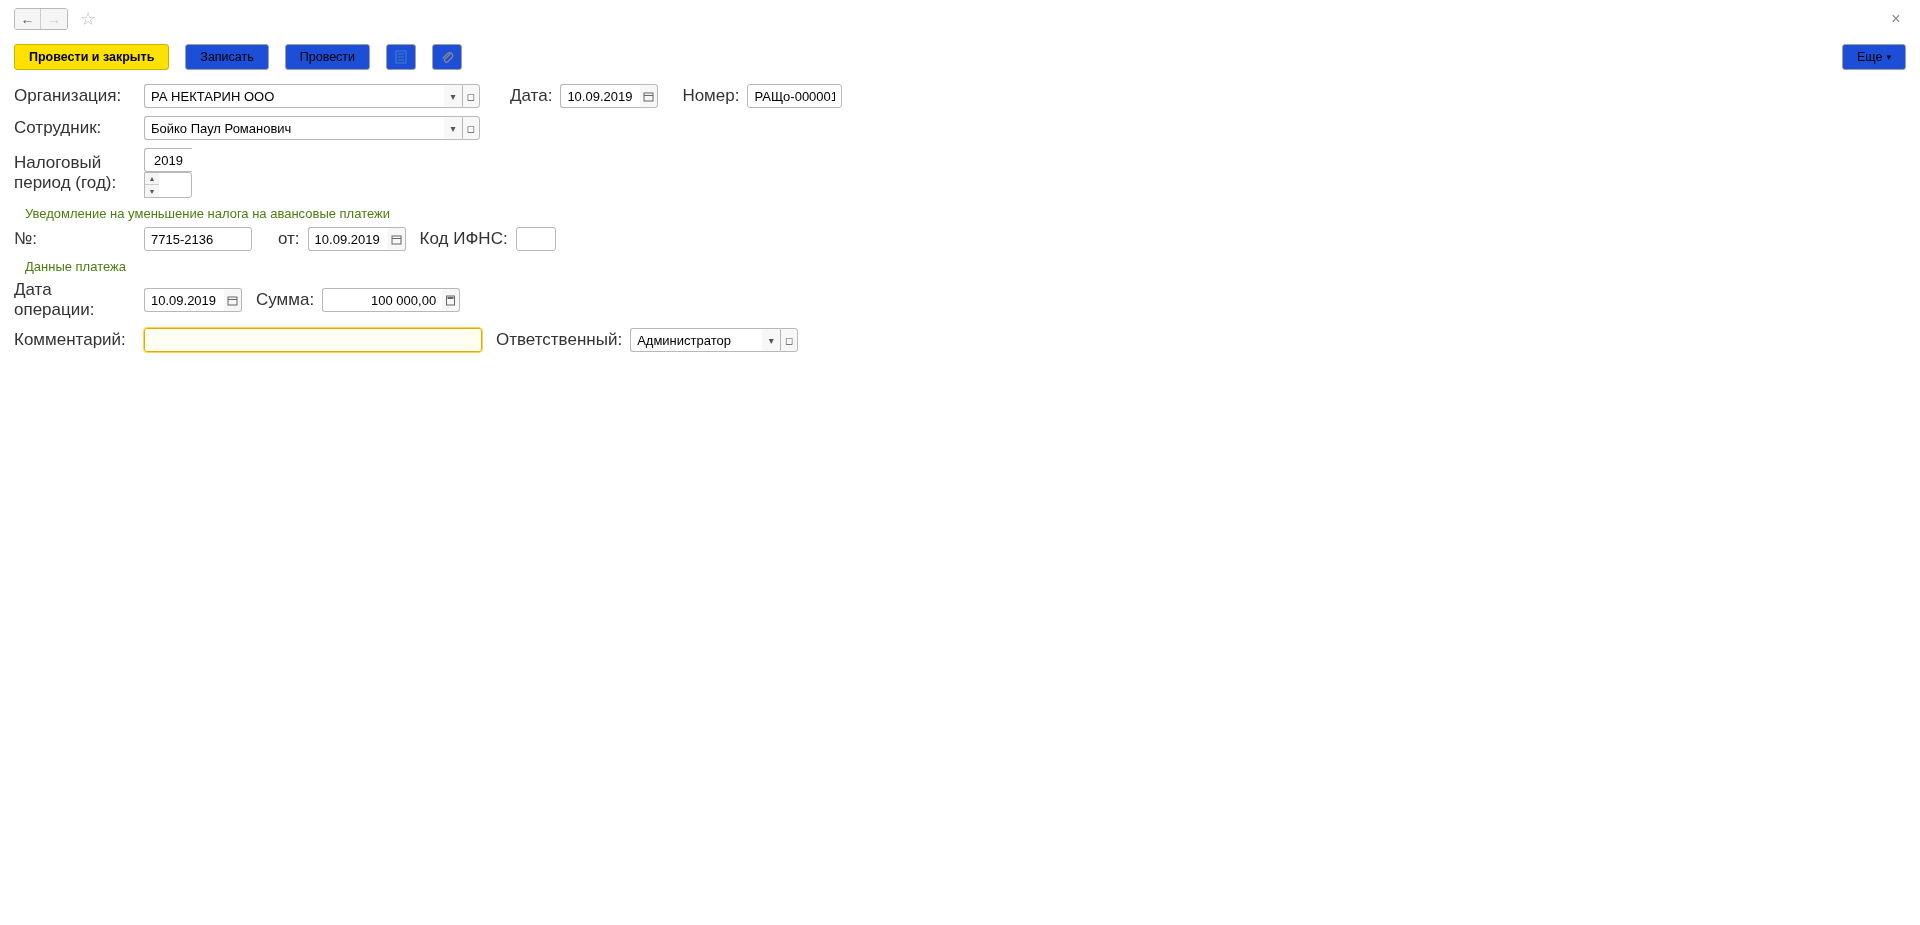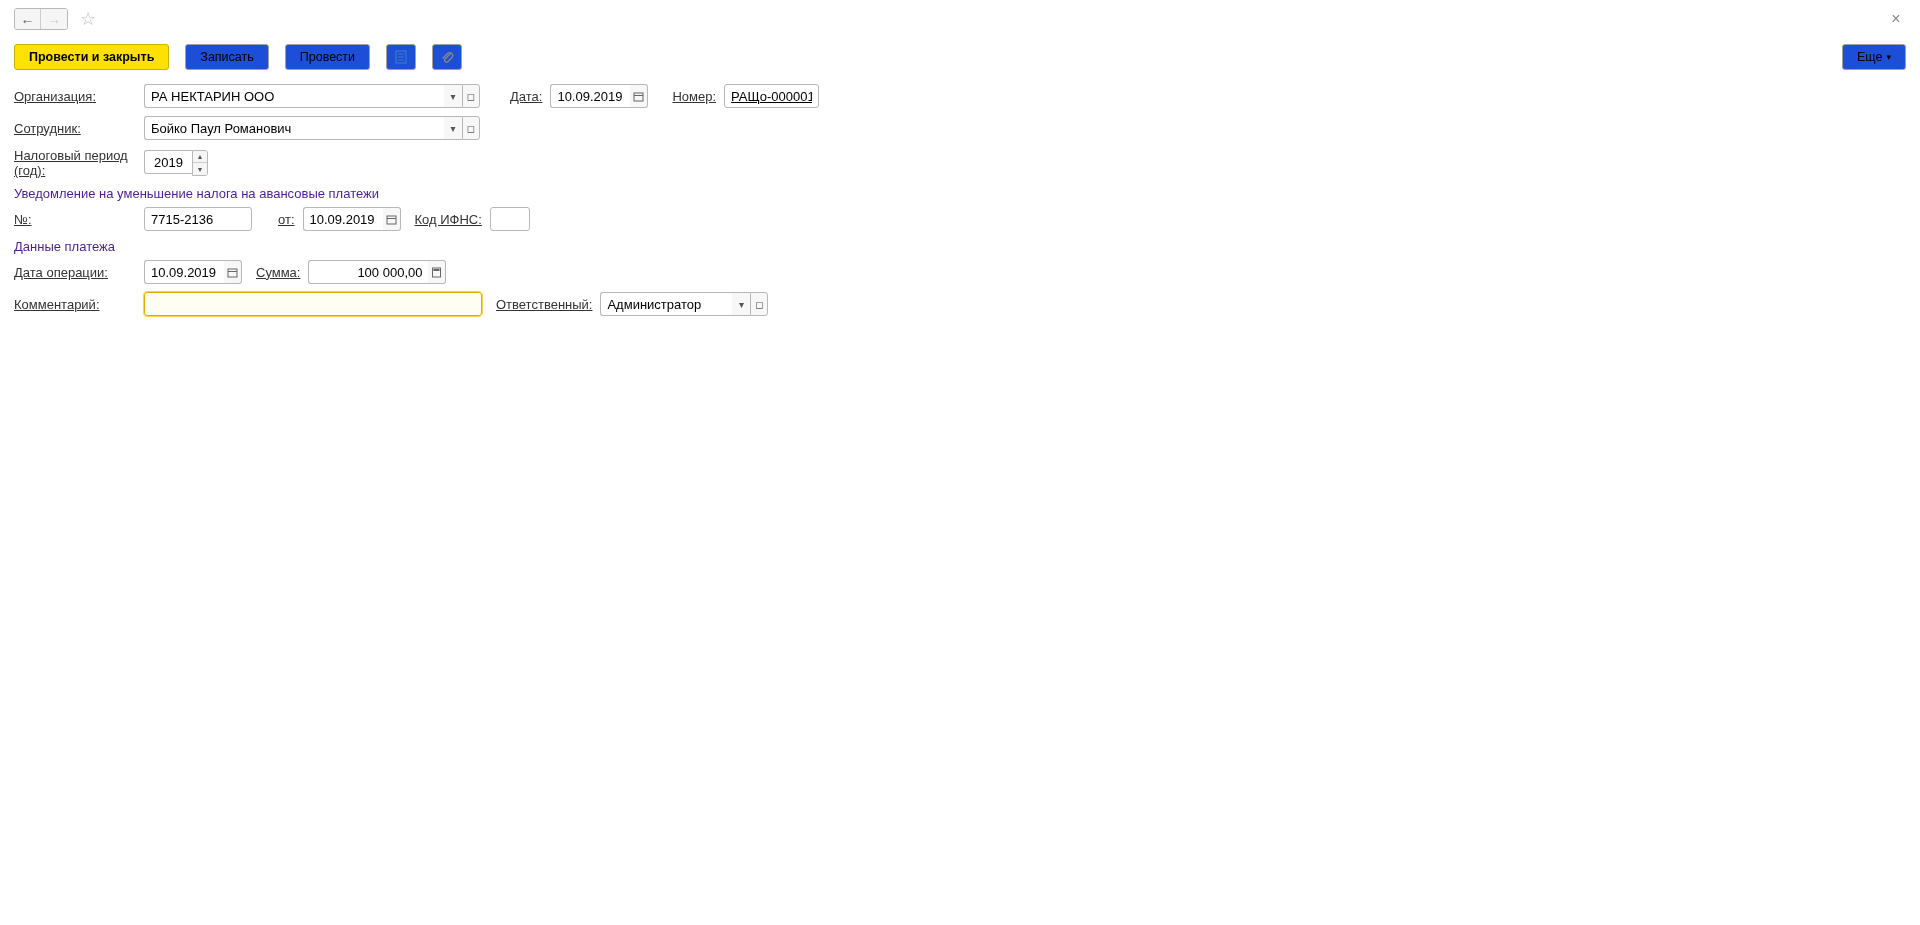--- a/index.html
+++ b/index.html
@@ -86,29 +86,28 @@
   }
   .toolbar-spacer { flex: 1; }
 
   .form-row {
     display: flex;
     align-items: center;
     margin-bottom: 8px;
     gap: 8px;
   }
   .label {
-    font-size: 13px;
+    font-size: 17px;
     color: #333;
-    text-decoration: underline;
   }
   .label-w1 { width: 122px; }
   .section-title {
-    color: #4c1d95;
+    color: #4d7c0f;
     font-size: 13px;
-    margin: 6px 0 6px 0;
+    margin: 6px 0 6px 11px;
   }
 
   .field {
     display: flex;
     align-items: stretch;
     height: 24px;
   }
   .input {
     border: 1px solid #b8b8b8;
     border-radius: 3px;
@@ -147,20 +146,21 @@
   }
 
   .input-focused {
     border: 1px solid #e6a800;
     outline: 1px solid #ffd24d;
     background: #fffef2;
   }
   .spinner-box {
     display: flex;
     align-items: stretch;
+    flex-direction: column;
   }
   .spinner-input {
     width: 48px;
     text-align: center;
     border-top-right-radius: 0;
     border-bottom-right-radius: 0;
     border-right: none;
   }
   .spinner-btns {
     display: flex;
@@ -244,21 +244,21 @@
     <input class="input input-combo" style="width: 80px;" value="10.09.2019">
     <button class="mini-btn only-last">
       <svg width="11" height="11" viewBox="0 0 11 11">
           <rect x="1" y="2" width="9" height="8" fill="none" stroke="#666"></rect>
           <line x1="1" y1="4.5" x2="10" y2="4.5" stroke="#666"></line>
         </svg>
     </button>
   </div>
   <span style="width:8px;"></span>
   <span class="label">Номер:</span>
-  <input class="input" style="width: 95px; text-decoration: underline;" value="РАЩо-000001">
+  <input class="input" style="width: 95px;" value="РАЩо-000001">
 </div>
 
 <div class="form-row">
   <span class="label label-w1">Сотрудник:</span>
   <div class="field">
     <input class="input input-combo" style="width: 300px;" value="Бойко Паул Романович">
     <button class="mini-btn mid">
         <span>▾</span>
       </button>
     <button class="mini-btn last">

